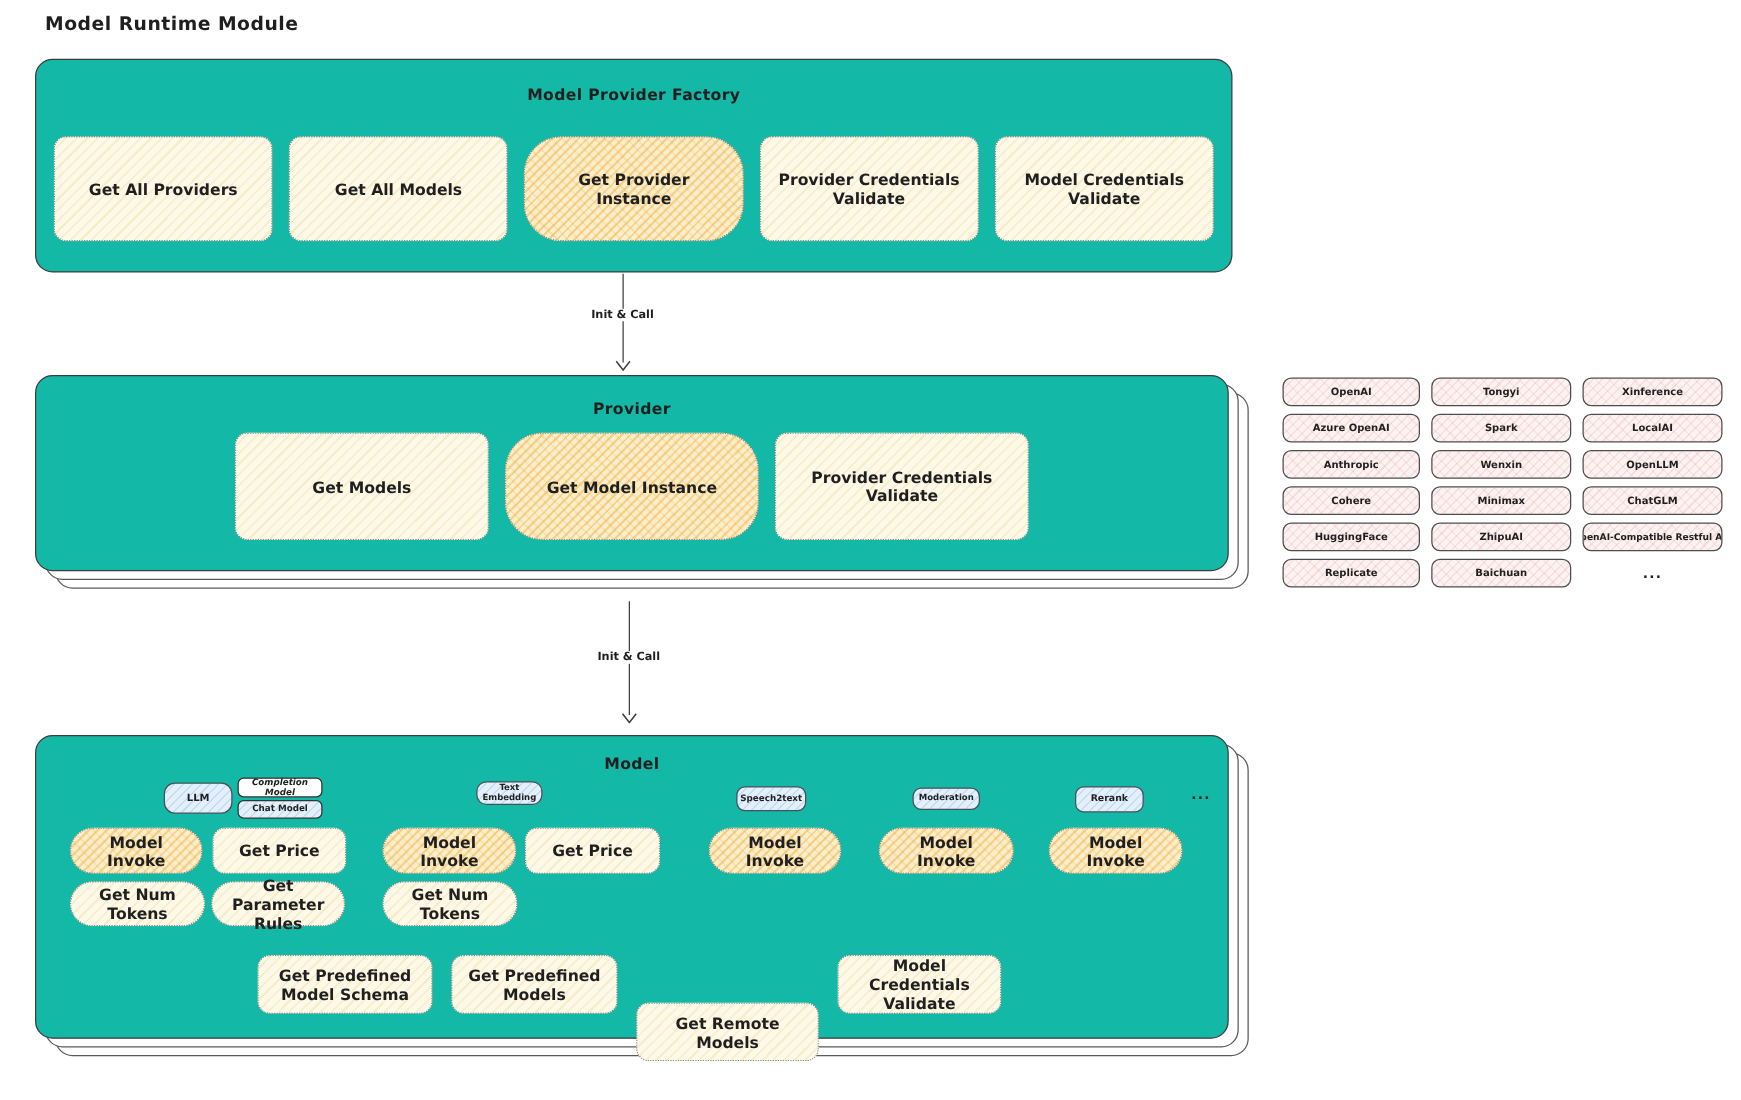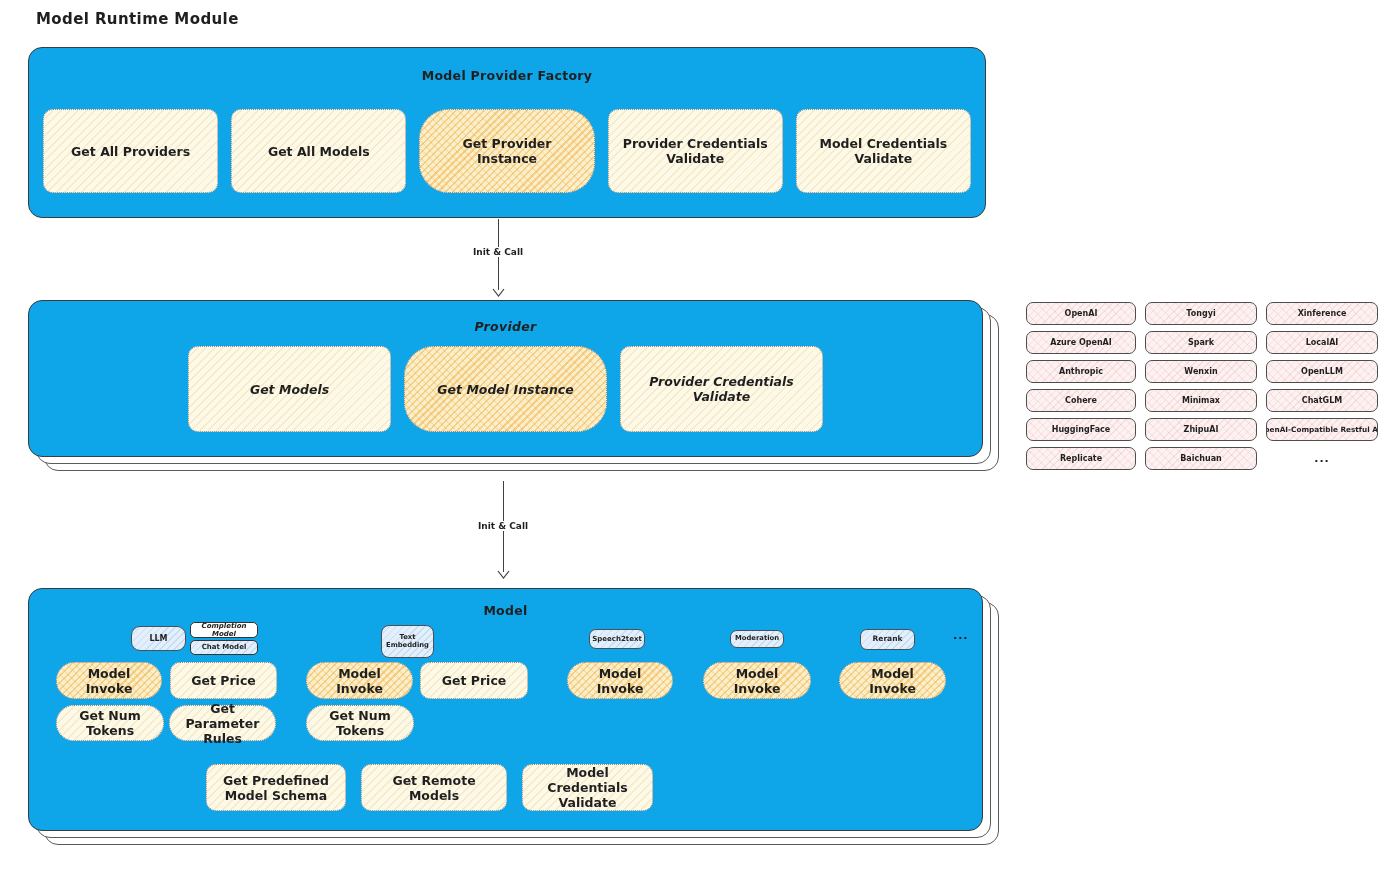--- a/index.html
+++ b/index.html
@@ -7,21 +7,21 @@
     --yellow-fill:#fdf9e9; --orange-fill:#fbeecb;
     --pink-fill:#fdf2f2; --blue-fill:#e3effa;
   }
   *{box-sizing:border-box;margin:0;padding:0;}
   html,body{background:#fff;}
   body{font-family:"DejaVu Sans","Liberation Sans",sans-serif;color:var(--ink);}
   #canvas{position:relative;width:1393px;height:880px;background:#fff;overflow:hidden;}
 
   .page-title{position:absolute;left:36px;top:10px;font-size:15px;font-weight:700;letter-spacing:.4px;}
 
-  .big-box{position:absolute;border:1.4px solid var(--box-border);border-radius:14px;background:#0ea5e9;}
+  .big-box{position:absolute;border:1.4px solid var(--box-border);border-radius:14px;background:#14b8a6;}
   .layer{position:absolute;border:1.2px solid #5a5a5a;border-radius:14px;background:#fff;}
   .box-title{position:absolute;left:0;right:0;text-align:center;font-size:12.5px;font-weight:600;letter-spacing:.3px;}
 
   .method{border:1.4px dotted #8a8a8a;border-radius:10px;display:flex;align-items:center;justify-content:center;
           text-align:center;font-size:12.5px;font-weight:600;line-height:1.2;padding:4px 10px;color:var(--ink);}
   .hatch-yellow{background-color:var(--yellow-fill);
     background-image:repeating-linear-gradient(135deg,rgba(232,180,70,.22) 0 1.3px,transparent 1.3px 6px);}
   .hatch-orange{background-color:var(--orange-fill);
     background-image:repeating-linear-gradient(135deg,rgba(238,168,50,.45) 0 1.6px,transparent 1.6px 5px),
                      repeating-linear-gradient(45deg,rgba(238,168,50,.22) 0 1.2px,transparent 1.2px 6px);border-radius:30px;}
@@ -81,21 +81,21 @@
   <div class="arrow" style="left:498px;top:219px;height:77px;">
     <div class="line"></div>
     <svg width="13" height="9" viewBox="0 0 13 9">
       <path d="M1 1 L6.5 8 L12 1" fill="none" stroke="#3f3f3f" stroke-width="1.2"></path>
     </svg>
     <span class="alabel" style="top:28px;">Init &amp; Call</span>
   </div>
 
   <div class="layer" style="left:44px;top:314px;width:955px;height:157px;"></div>
   <div class="layer" style="left:36px;top:307px;width:955px;height:157px;"></div>
-  <div class="big-box" style="left:28px;top:300px;width:955px;height:157px;font-style:italic;">
+  <div class="big-box" style="left:28px;top:300px;width:955px;height:157px;">
     <div class="box-title" style="top:18px;">Provider</div>
     <div class="provider-row">
       <div class="method hatch-yellow">Get Models</div>
       <div class="method hatch-orange">Get Model Instance</div>
       <div class="method hatch-yellow">Provider Credentials Validate</div>
     </div>
   </div>
 
   <div id="providers-grid">
     <div class="chip">OpenAI</div>
@@ -127,38 +127,39 @@
   </div>
 
   <div class="layer" style="left:44px;top:602px;width:955px;height:243px;"></div>
   <div class="layer" style="left:36px;top:595px;width:955px;height:243px;"></div>
   <div class="big-box" style="left:28px;top:588px;width:955px;height:243px;">
     <div class="box-title" style="top:14px;">Model</div>
 
     <div class="tag tag-blue" style="left:102px;top:37px;width:55px;height:25px;border-radius:9px;font-size:8px;">LLM</div>
     <div class="tag tag-white" style="left:161px;top:33px;width:68px;height:16px;border-radius:5px;font-size:7px;">Completion Model</div>
     <div class="tag tag-blue" style="left:161px;top:51px;width:68px;height:15px;border-radius:5px;font-size:7px;border-color:#333;">Chat Model</div>
-    <div class="tag tag-blue" style="left:352px;top:36px;width:53px;height:33px;border-radius:8px;font-size:6.8px;padding:2px 7px;">Text Embedding</div>
+    <div class="tag tag-blue" style="left:352px;top:36px;width:53px;height:19px;border-radius:8px;font-size:6.8px;padding:2px 7px;">Text Embedding</div>
     <div class="tag tag-blue" style="left:560px;top:40px;width:56px;height:20px;border-radius:7px;font-size:7px;">Speech2text</div>
     <div class="tag tag-blue" style="left:701px;top:41px;width:54px;height:18px;border-radius:7px;font-size:6.8px;">Moderation</div>
     <div class="tag tag-blue" style="left:831px;top:40px;width:55px;height:21px;border-radius:7px;">Rerank</div>
     <div class="model-ellipsis" style="left:924px;top:40px;">...</div>
 
     <div class="method hatch-orange mbtn" style="left:27px;top:73px;width:106px;">Model Invoke</div>
     <div class="method hatch-yellow mbtn" style="left:141px;top:73px;width:107px;">Get Price</div>
     <div class="method hatch-orange mbtn" style="left:277px;top:73px;width:107px;">Model Invoke</div>
     <div class="method hatch-yellow mbtn" style="left:391px;top:73px;width:108px;">Get Price</div>
     <div class="method hatch-orange mbtn" style="left:538px;top:73px;width:106px;">Model Invoke</div>
     <div class="method hatch-orange mbtn" style="left:674px;top:73px;width:108px;">Model Invoke</div>
     <div class="method hatch-orange mbtn" style="left:810px;top:73px;width:107px;">Model Invoke</div>
 
     <div class="method hatch-yellow mbtn2" style="left:27px;top:116px;width:108px;">Get Num Tokens</div>
     <div class="method hatch-yellow mbtn2" style="left:140px;top:116px;width:107px;padding:2px 6px;">Get Parameter Rules</div>
     <div class="method hatch-yellow mbtn2" style="left:277px;top:116px;width:108px;">Get Num Tokens</div>
 
     <div class="bottom-row">
       <div class="method hatch-yellow" style="width:140px;">Get Predefined Model Schema</div>
-      <div class="method hatch-yellow" style="width:146px;">Get Remote Models</div>
+      <div class="method hatch-yellow" style="width:133px;">Get Predefined Models</div>
+      <div class="method hatch-yellow" style="width:146px;margin-top:38px;">Get Remote Models</div>
       <div class="method hatch-yellow" style="width:131px;">Model Credentials Validate</div>
     </div>
   </div>
 
 </div>
 
 </body></html>

